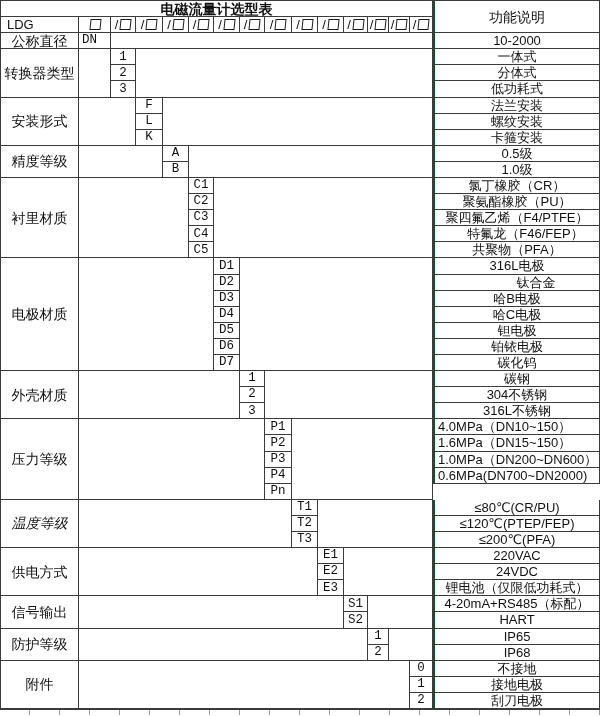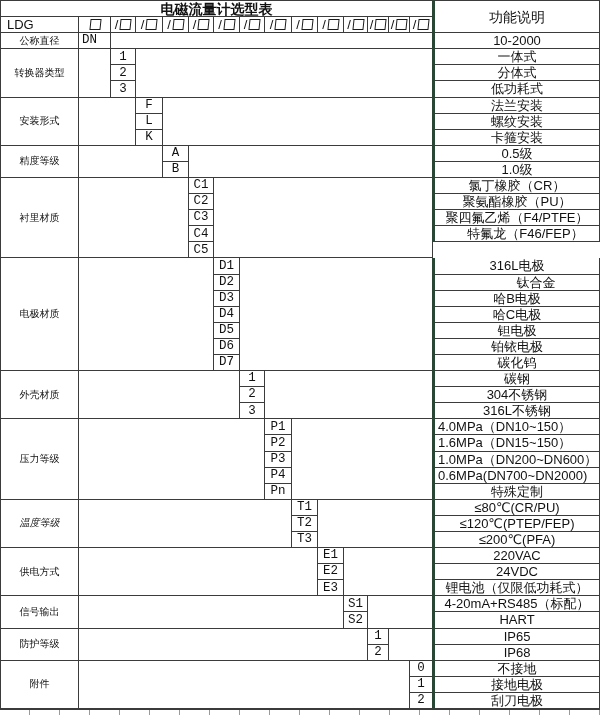--- a/index.html
+++ b/index.html
@@ -10,21 +10,21 @@
         grid-template-rows:repeat(44,1fr);
         border-top:1px solid #3b3b3b;border-left:1px solid #3b3b3b;border-bottom:1px solid #3b3b3b;
         background:#fff;}
   .c{box-sizing:border-box;border-right:1px solid #3b3b3b;border-bottom:1px solid #3b3b3b;
      display:flex;align-items:center;justify-content:center;
      font-size:13px;line-height:1;white-space:nowrap;overflow:hidden;}
   .vleft{border-left:2px solid #14532d;}
   .alignL{justify-content:flex-start;padding-left:3px;}
   .title{font-weight:700;font-size:14px;}
   .fhead{font-size:14px;}
-  .lbl{font-size:10px;}
+  .lbl{font-size:14px;}
   .code{font-size:12.5px;font-family:"Liberation Mono","DejaVu Sans Mono",monospace;}
   .box{display:inline-block;box-sizing:border-box;width:11px;height:11px;
        border:1.5px solid #1c1c1c;transform:skewX(-6deg);margin-left:1px;}
   .slash{font-size:13px;margin-right:1px;}
   #sliver{height:5px;width:600px;background:
       repeating-linear-gradient(90deg,transparent 0 29px,#9a9a9a 29px 30px);}
 </style>
 </head>
 <body>
 
@@ -123,20 +123,21 @@
       <div class="c code" style="grid-area: 12 / 6;">C1</div>
       <div class="c code" style="grid-area: 13 / 6;">C2</div>
       <div class="c code" style="grid-area: 14 / 6;">C3</div>
       <div class="c code" style="grid-area: 15 / 6;">C4</div>
       <div class="c code" style="grid-area: 16 / 6;">C5</div>
       <div class="c " style="grid-area: 12 / 7 / span 5 / 16;"></div>
       <div class="c vleft" style="grid-area: 12 / 16;">氯丁橡胶（CR）</div>
       <div class="c vleft" style="grid-area: 13 / 16;">聚氨酯橡胶（PU）</div>
       <div class="c vleft" style="grid-area: 14 / 16;">聚四氟乙烯（F4/PTFE）</div>
       <div class="c vleft" style="grid-area: 15 / 16; padding-left: 17px;">特氟龙（F46/FEP）</div>
+      <div class="c vleft" style="grid-area: 16 / 16;">共聚物（PFA）</div>
       <div class="c lbl" style="grid-area: 17 / 1 / span 7;">电极材质</div>
       <div class="c " style="grid-area: 17 / 2 / span 7 / 7;"></div>
       <div class="c code" style="grid-area: 17 / 7;">D1</div>
       <div class="c code" style="grid-area: 18 / 7;">D2</div>
       <div class="c code" style="grid-area: 19 / 7;">D3</div>
       <div class="c code" style="grid-area: 20 / 7;">D4</div>
       <div class="c code" style="grid-area: 21 / 7;">D5</div>
       <div class="c code" style="grid-area: 22 / 7;">D6</div>
       <div class="c code" style="grid-area: 23 / 7;">D7</div>
       <div class="c " style="grid-area: 17 / 8 / span 7 / 16;"></div>
@@ -161,21 +162,20 @@
       <div class="c code" style="grid-area: 27 / 9;">P1</div>
       <div class="c code" style="grid-area: 28 / 9;">P2</div>
       <div class="c code" style="grid-area: 29 / 9;">P3</div>
       <div class="c code" style="grid-area: 30 / 9;">P4</div>
       <div class="c code" style="grid-area: 31 / 9;">Pn</div>
       <div class="c " style="grid-area: 27 / 10 / span 5 / 16;"></div>
       <div class="c vleft alignL" style="grid-area: 27 / 16;">4.0MPa（DN10~150）</div>
       <div class="c vleft alignL" style="grid-area: 28 / 16;">1.6MPa（DN15~150）</div>
       <div class="c vleft alignL" style="grid-area: 29 / 16;">1.0MPa（DN200~DN600）</div>
       <div class="c vleft alignL" style="grid-area: 30 / 16;">0.6MPa(DN700~DN2000)</div>
-      <div class="c vleft" style="grid-area: 31 / 16;">特殊定制</div>
       <div class="c lbl" style="grid-area: 32 / 1 / span 3; font-style: italic;">温度等级</div>
       <div class="c " style="grid-area: 32 / 2 / span 3 / 10;"></div>
       <div class="c code" style="grid-area: 32 / 10;">T1</div>
       <div class="c code" style="grid-area: 33 / 10;">T2</div>
       <div class="c code" style="grid-area: 34 / 10;">T3</div>
       <div class="c " style="grid-area: 32 / 11 / span 3 / 16;"></div>
       <div class="c vleft" style="grid-area: 32 / 16;">≤80℃(CR/PU)</div>
       <div class="c vleft" style="grid-area: 33 / 16;">≤120℃(PTEP/FEP)</div>
       <div class="c vleft" style="grid-area: 34 / 16;">≤200℃(PFA)</div>
       <div class="c lbl" style="grid-area: 35 / 1 / span 3;">供电方式</div>

